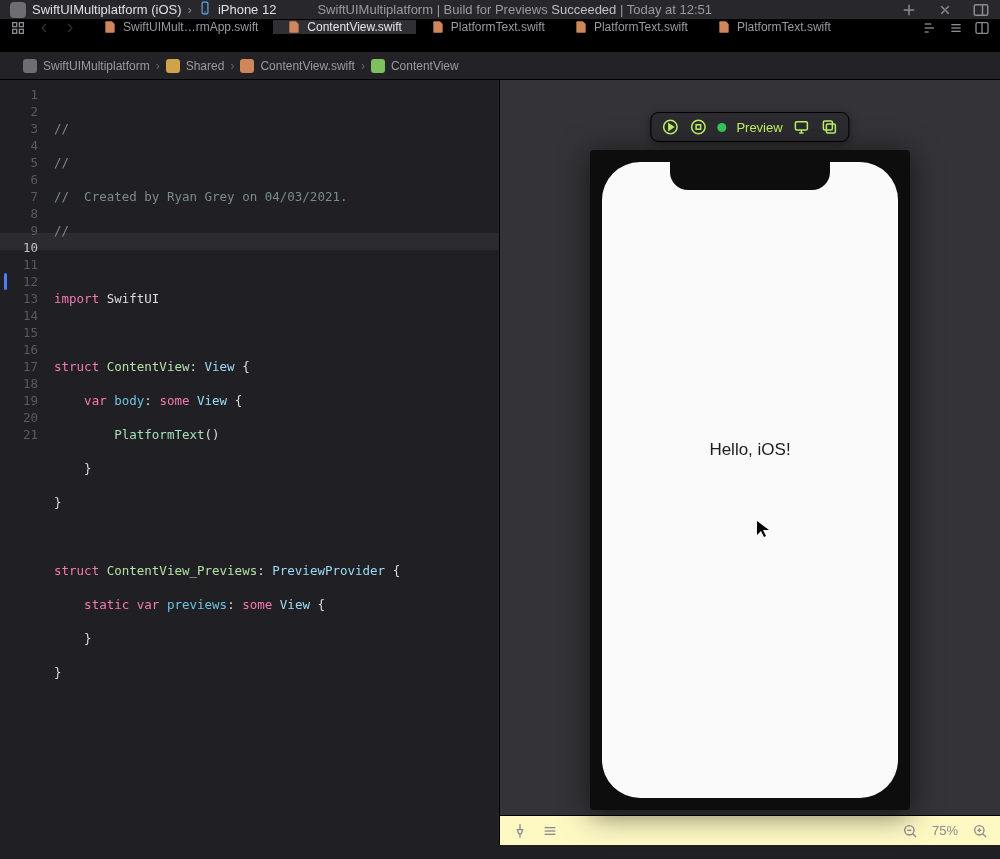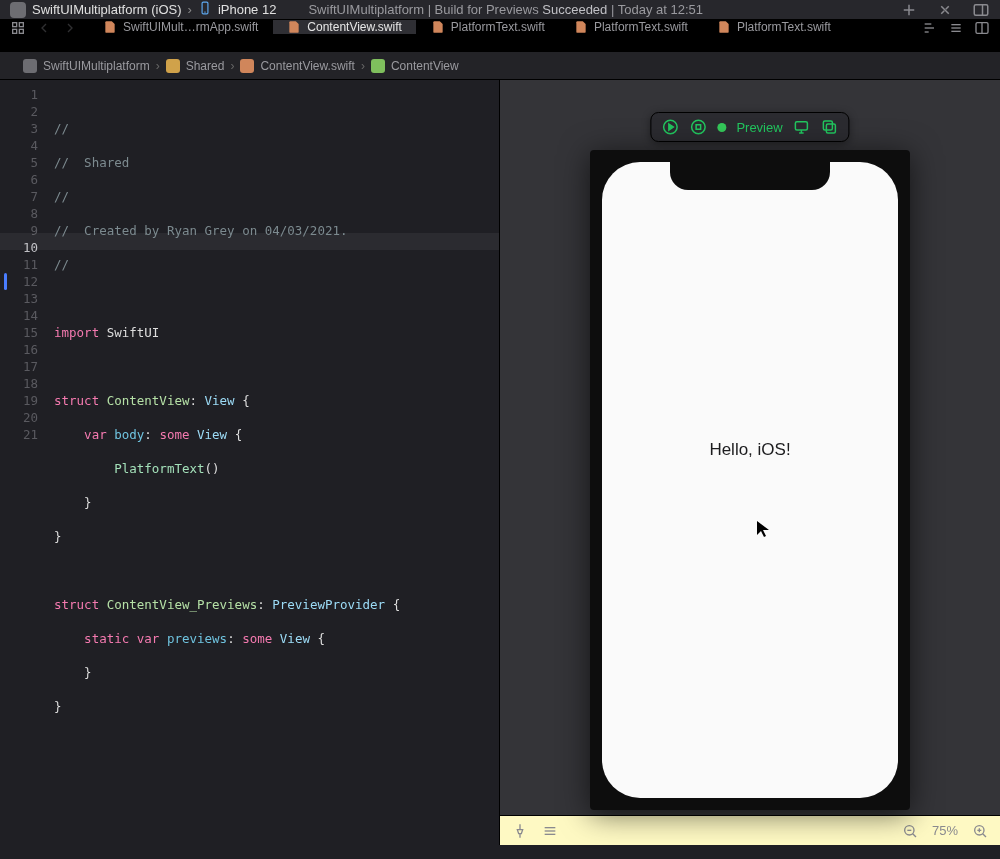--- a/index.html
+++ b/index.html
@@ -14,21 +14,21 @@
   }
 
   
   .toolbar {
     height: 20px;
     display: flex;
     align-items: center;
     padding: 8px 10px;
     border-bottom: 1px solid #000;
     background: #27272c;
-    gap: 16px;
+    gap: 25px;
   }
   .scheme {
     display: flex;
     align-items: center;
     gap: 6px;
     color: #e0e0e0;
   }
   .scheme-icon {
     width: 16px; height: 16px; border-radius: 4px;
     background: #6d6d72;
@@ -198,21 +198,21 @@
     transform: translateX(-50%);
     height: 30px;
     display: flex;
     align-items: center;
     gap: 10px;
     padding: 0 10px;
     background: #2b2b30;
     border: 1px solid #000;
     border-radius: 8px;
     box-shadow: 0 2px 8px rgba(0,0,0,.4);
-    color: #22c55e;
+    color: #bef264;
     font-size: 13px;
   }
   .preview-toolbar svg { width: 18px; height: 18px; }
   .green-dot {
     width: 9px; height: 9px; border-radius: 50%;
     background: #34c759;
     display: inline-block;
   }
   .phone {
     position: absolute;
@@ -429,21 +429,20 @@
         <div>16</div>
         <div>17</div>
         <div>18</div>
         <div>19</div>
         <div>20</div>
         <div>21</div>
       </div>
     <div class="code">
       <div class="hlrow" style="top:calc(17px*9)"></div>
 <div class="row"><span class="c">//</span></div>
-<div class="row"><span class="c">//  Shared</span></div>
 <div class="row"><span class="c">//</span></div>
 <div class="row"><span class="c">//  Created by Ryan Grey on 04/03/2021.</span></div>
 <div class="row"><span class="c">//</span></div>
 <div class="row"><span></span></div>
 <div class="row"><span class="kw">import</span> <span class="p">SwiftUI</span></div>
 <div class="row"><span></span></div>
 <div class="row"><span class="kw">struct</span> <span class="ty">ContentView</span><span class="p">: </span><span class="ty2">View</span><span class="p"> {</span></div>
 <div class="row">    <span class="kw">var</span> <span class="id">body</span><span class="p">: </span><span class="kw">some</span> <span class="ty2">View</span><span class="p"> {</span></div>
 <div class="row">        <span class="fn">PlatformText</span><span class="p">()</span></div>
 <div class="row"><span class="p">    }</span></div>

